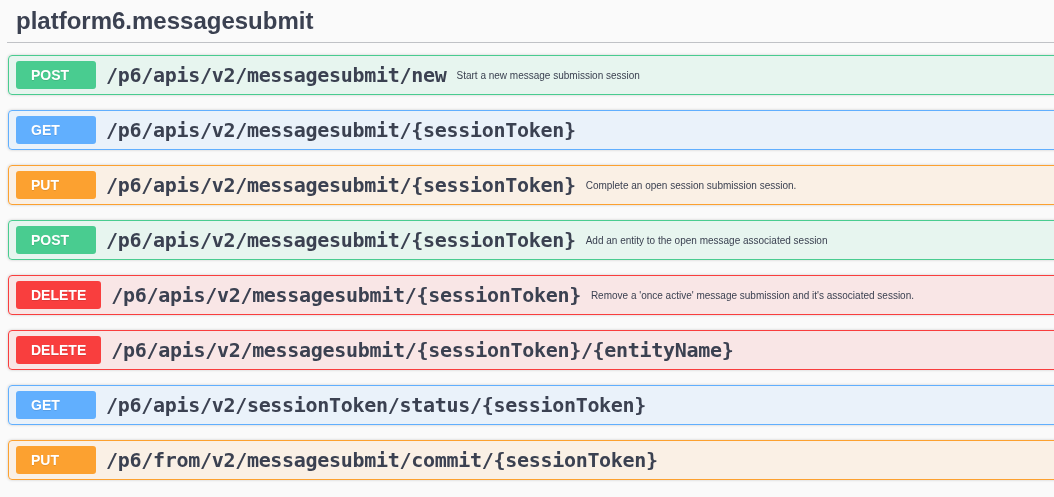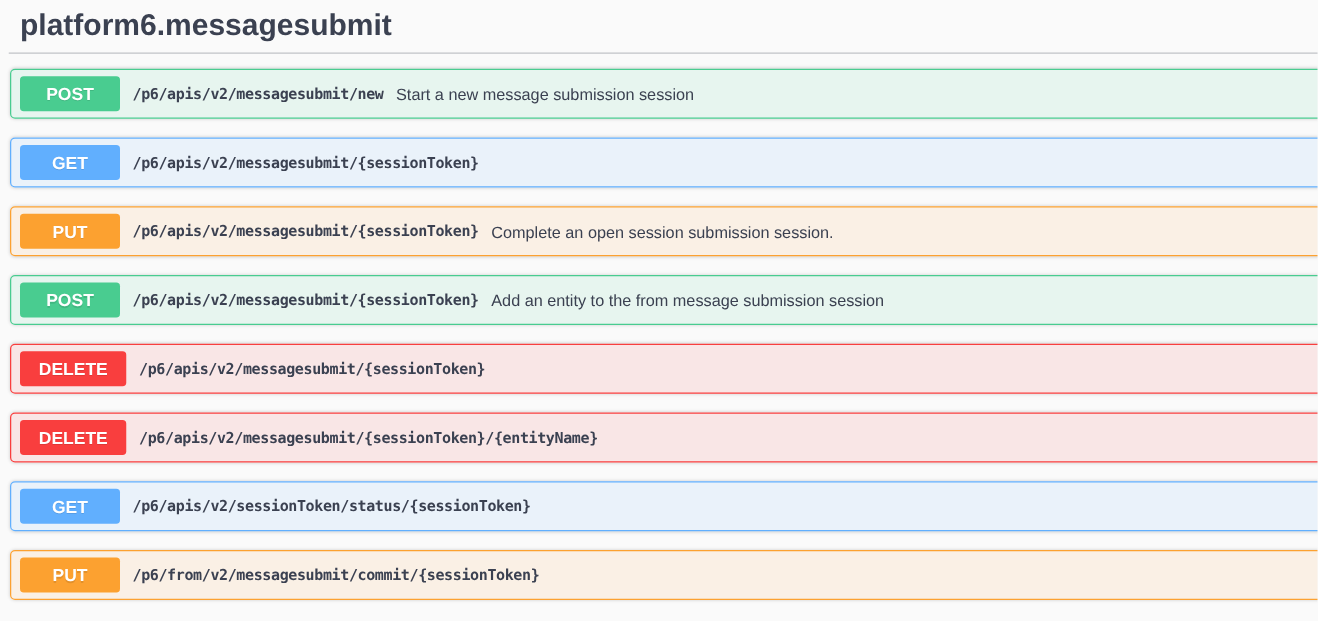--- a/index.html
+++ b/index.html
@@ -40,41 +40,40 @@
   .opblock-summary {
     display: flex;
     align-items: center;
     height: 100%;
     padding: 0 10px 0 7px;
   }
   .opblock-method {
     box-sizing: border-box;
     min-width: 80px;
     padding: 6px 15px;
-    text-align: center;
     border-radius: 3px;
     color: #fff;
     font-size: 14px;
     font-weight: bold;
     font-family: "Liberation Sans", sans-serif;
     text-shadow: 0 1px 0 rgba(0,0,0,.1);
     flex-shrink: 0;
   }
   .opblock-path {
     margin: 16px 10px;
     font-family: "DejaVu Sans Mono", monospace;
-    font-size: 12px;
+    font-size: 20px;
     font-weight: bold;
     color: #3b4151;
     letter-spacing: -0.3px;
     white-space: nowrap;
     flex-shrink: 0;
   }
   .opblock-description {
-    font-size: 13px;
+    font-size: 10px;
     color: #3b4151;
     white-space: nowrap;
   }
 </style>
 </head>
 <body>
 
 <div class="wrap">
   <h3 class="tag-header">platform6.messagesubmit</h3>
   <div class="tag-divider"></div>
@@ -100,28 +99,29 @@
       <span class="opblock-method" style="background: rgb(252, 161, 48);">PUT</span>
       <span class="opblock-path">/p6/apis/v2/messagesubmit/{sessionToken}</span>
       <span class="opblock-description">Complete an open session submission session.</span>
     </div>
   </section>
 
   <section class="opblock" style="border-color: rgb(73, 204, 144); background: rgba(73, 204, 144, 0.1);">
     <div class="opblock-summary">
       <span class="opblock-method" style="background: rgb(73, 204, 144);">POST</span>
       <span class="opblock-path">/p6/apis/v2/messagesubmit/{sessionToken}</span>
-      <span class="opblock-description">Add an entity to the from message submission session</span>
+      <span class="opblock-description">Add an entity to the open message associated session</span>
     </div>
   </section>
 
   <section class="opblock" style="border-color: rgb(249, 62, 62); background: rgba(249, 62, 62, 0.1);">
     <div class="opblock-summary">
       <span class="opblock-method" style="background: rgb(249, 62, 62);">DELETE</span>
       <span class="opblock-path">/p6/apis/v2/messagesubmit/{sessionToken}</span>
+      <span class="opblock-description">Remove a 'once active' message submission and it's associated session.</span>
     </div>
   </section>
 
   <section class="opblock" style="border-color: rgb(249, 62, 62); background: rgba(249, 62, 62, 0.1);">
     <div class="opblock-summary">
       <span class="opblock-method" style="background: rgb(249, 62, 62);">DELETE</span>
       <span class="opblock-path">/p6/apis/v2/messagesubmit/{sessionToken}/{entityName}</span>
     </div>
   </section>
 

